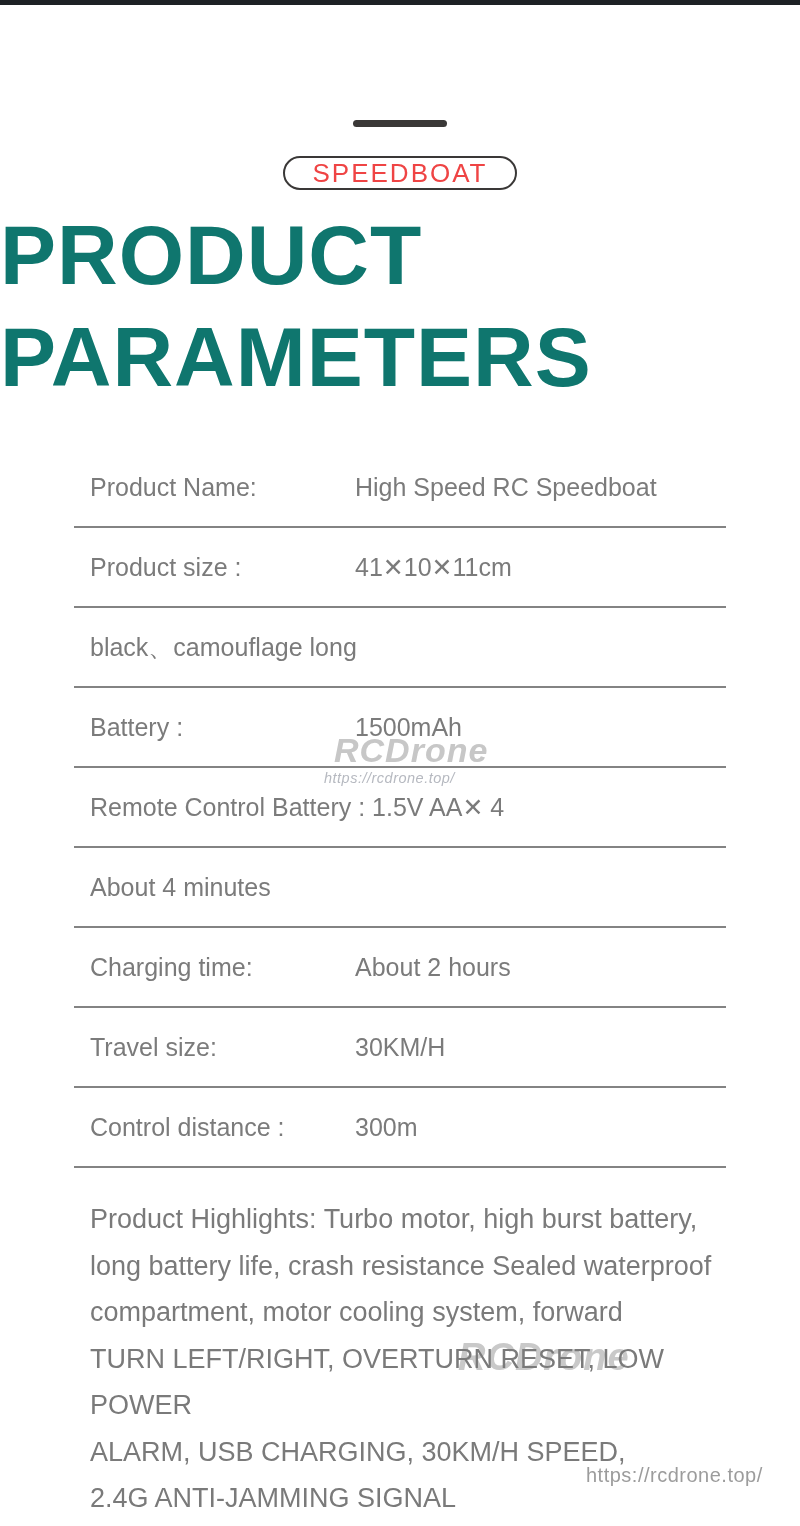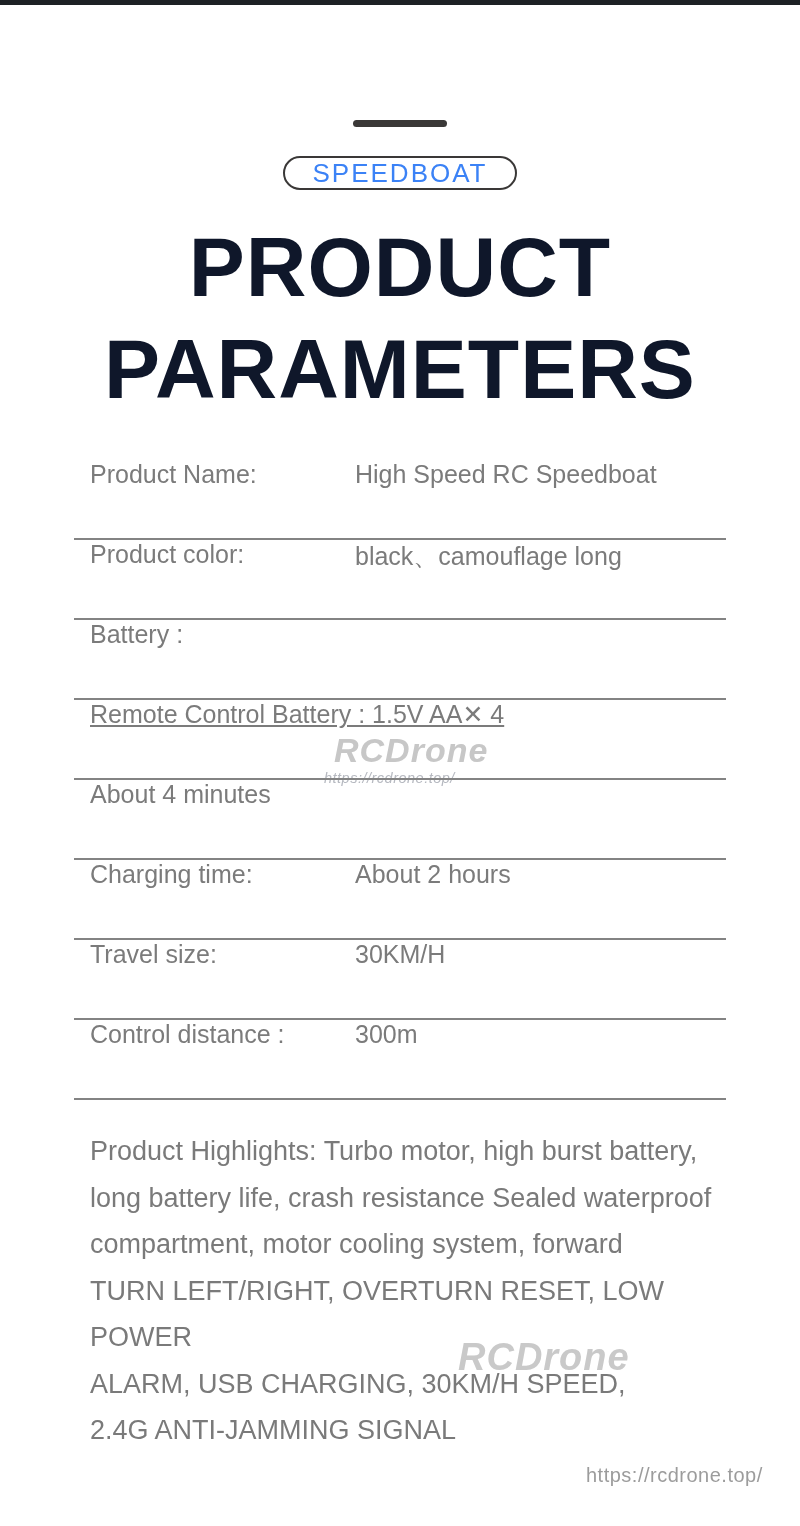--- a/index.html
+++ b/index.html
@@ -29,56 +29,54 @@
     margin: 29px auto 0 auto;
     border: 2px solid #3a3837;
     border-radius: 18px;
     display: flex;
     align-items: center;
     justify-content: center;
   }
   .badge-pill span {
     font-size: 26px;
     letter-spacing: 2px;
-    color: #3b82f6;
+    color: #ef4444;
     font-weight: 400;
   }
   .page-title {
-    margin-top: 26px;
-    text-align: center;
+    margin-top: 14px;
     font-size: 84px;
     font-weight: 700;
     line-height: 102px;
     letter-spacing: 1px;
-    color: #0f172a;
+    color: #0f766e;
     position: relative;
     z-index: 1;
   }
   .spec-table {
     margin: 40px 74px 0 74px;
     position: relative;
     z-index: 1;
   }
   .spec-row {
     height: 80px;
     display: flex;
-    align-items: flex-start;
+    align-items: center;
     border-bottom: 2px solid #838383;
     padding-left: 16px;
     font-size: 25px;
     color: #7b7b7b;
   }
   .spec-label {
     width: 265px;
     flex: 0 0 265px;
   }
   .spec-row.row-full .spec-label {
     width: auto;
     flex: 0 0 auto;
-    text-decoration: underline;
   }
   .spec-value {
     flex: 1;
   }
   .highlights {
     margin: 28px 55px 0 90px;
     font-size: 27px;
     line-height: 46.5px;
     color: #7a7a7a;
     white-space: pre-line;
@@ -126,25 +124,29 @@
 <div class="wm wm-battery-url">https://rcdrone.top/</div>
 
 <div class="wm wm-bottom-name">RCDrone</div>
 
 <div class="spec-table">
   <div class="spec-row">
     <span class="spec-label">Product Name:</span>
     <span class="spec-value">High Speed RC Speedboat</span>
   </div>
   <div class="spec-row">
-    <span class="spec-label">Product color:</span>
+    <span class="spec-label">Product size :</span>
+    <span class="spec-value">41✕10✕11cm</span>
+  </div>
+  <div class="spec-row">
     <span class="spec-value">black、camouflage long</span>
   </div>
   <div class="spec-row">
     <span class="spec-label">Battery :</span>
+    <span class="spec-value">1500mAh</span>
   </div>
   <div class="spec-row row-full">
     <span class="spec-label">Remote Control Battery : 1.5V AA✕ 4</span>
     <span class="spec-value"></span>
   </div>
   <div class="spec-row">
     <span class="spec-value">About 4 minutes</span>
   </div>
   <div class="spec-row">
     <span class="spec-label">Charging time:</span>

